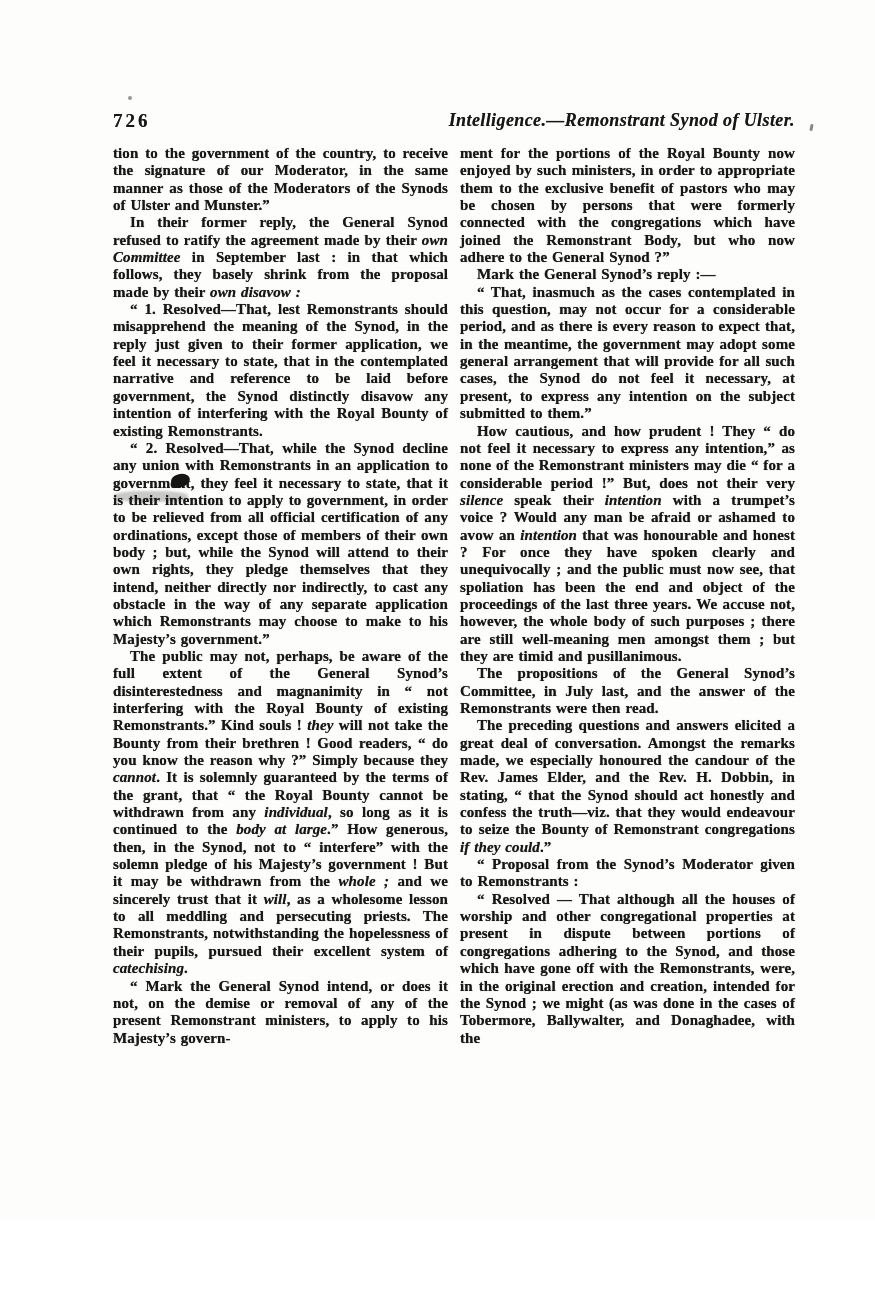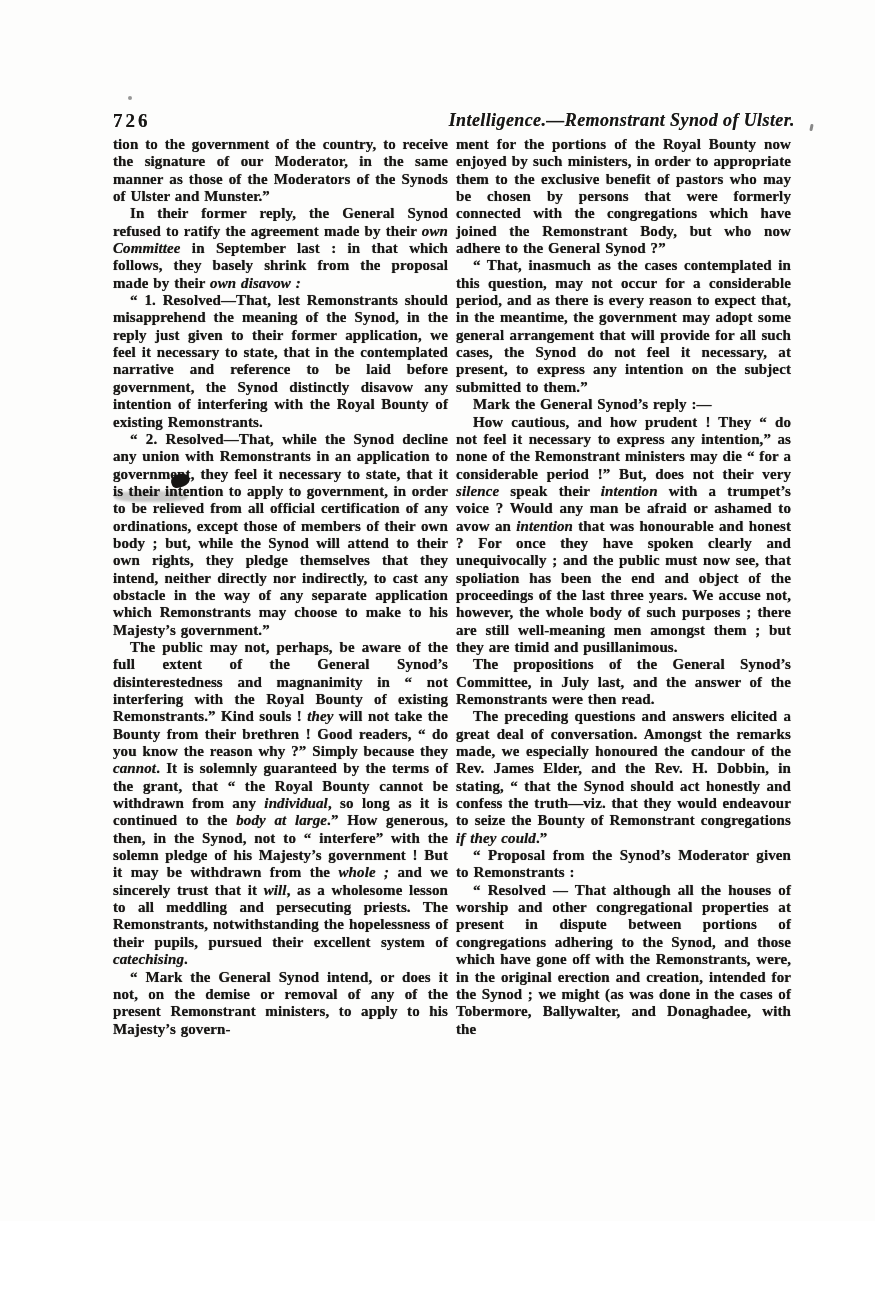--- a/index.html
+++ b/index.html
@@ -39,20 +39,22 @@
     font-weight: bold;
     font-style: italic;
     letter-spacing: 0.4px;
     padding-top: 2px;
     text-shadow: 0 0 0.6px rgba(20,20,20,0.65);
   }
 
   .columns {
     display: flex;
     gap: 8px;
+    margin-top: 9px;
+    justify-content: space-between;
   }
 
   .col {
     width: 335px;
     text-align: justify;
     font-size: 15px;
     line-height: 17.35px;
     font-weight: bold;
     letter-spacing: 0.1px;
     word-spacing: 1px;
@@ -121,22 +123,22 @@
       <div class="col">
           <p>tion to the government of the country, to receive the signature of our Moderator, in the same manner as those of the Moderators of the Synods of Ulster and Munster.”</p>
           <p class="indent">In their former reply, the General Synod refused to ratify the agreement made by their <i>own Committee</i> in September last : in that which follows, they basely shrink from the proposal made by their <i>own disavow :</i></p>
           <p class="indent">“ 1. Resolved—That, lest Remonstrants should misapprehend the meaning of the Synod, in the reply just given to their former application, we feel it necessary to state, that in the contemplated narrative and reference to be laid before government, the Synod distinctly disavow any intention of interfering with the Royal Bounty of existing Remonstrants.</p>
           <p class="indent">“ 2. Resolved—That, while the Synod decline any union with Remonstrants in an application to government, they feel it necessary to state, that it is their intention to apply to government, in order to be relieved from all official certification of any ordinations, except those of members of their own body ; but, while the Synod will attend to their own rights, they pledge themselves that they intend, neither directly nor indirectly, to cast any obstacle in the way of any separate application which Remonstrants may choose to make to his Majesty’s government.”</p>
           <p class="indent">The public may not, perhaps, be aware of the full extent of the General Synod’s disinterestedness and magnanimity in “ not interfering with the Royal Bounty of existing Remonstrants.” Kind souls ! <i>they</i> will not take the Bounty from their brethren !  Good readers, “ do you know the reason why ?”  Simply because they <i>cannot</i>.  It is solemnly guaranteed by the terms of the grant, that “ the Royal Bounty cannot be withdrawn from any <i>individual</i>, so long as it is continued to the <i>body at large</i>.”  How generous, then, in the Synod, not to “ interfere” with the solemn pledge of his Majesty’s government !  But it may be withdrawn from the <i>whole ;</i> and we sincerely trust that it <i>will</i>, as a wholesome lesson to all meddling and persecuting priests.  The Remonstrants, notwithstanding the hopelessness of their pupils, pursued their excellent system of <i>catechising</i>.</p>
           <p class="indent">“ Mark the General Synod intend, or does it not, on the demise or removal of any of the present Remonstrant ministers, to apply to his Majesty’s govern-</p>
         </div>
       <div class="col">
           <p>ment for the portions of the Royal Bounty now enjoyed by such ministers, in order to appropriate them to the exclusive benefit of pastors who may be chosen by persons that were formerly connected with the congregations which have joined the Remonstrant Body, but who now adhere to the General Synod ?”</p>
+          <p class="indent">Mark the General Synod’s reply :—</p>
           <p class="indent">“ That, inasmuch as the cases contemplated in this question, may not occur for a considerable period, and as there is every reason to expect that, in the meantime, the government may adopt some general arrangement that will provide for all such cases, the Synod do not feel it necessary, at present, to express any intention on the subject submitted to them.”</p>
-          <p class="indent">Mark the General Synod’s reply :—</p>
           <p class="indent">How cautious, and how prudent ! They “ do not feel it necessary to express any intention,” as none of the Remonstrant ministers may die “ for a considerable period !”  But, does not their very <i>silence</i> speak their <i>intention</i> with a trumpet’s voice ?  Would any man be afraid or ashamed to avow an <i>intention</i> that was honourable and honest ?  For once they have spoken clearly and unequivocally ; and the public must now see, that spoliation has been the end and object of the proceedings of the last three years.  We accuse not, however, the whole body of such purposes ; there are still well-meaning men amongst them ; but they are timid and pusillanimous.</p>
           <p class="indent">The propositions of the General Synod’s Committee, in July last, and the answer of the Remonstrants were then read.</p>
           <p class="indent">The preceding questions and answers elicited a great deal of conversation. Amongst the remarks made, we especially honoured the candour of the Rev. James Elder, and the Rev. H. Dobbin, in stating, “ that the Synod should act honestly and confess the truth—viz. that they would endeavour to seize the Bounty of Remonstrant congregations <i>if they could</i>.”</p>
           <p class="indent">“ Proposal from the Synod’s Moderator given to Remonstrants :</p>
           <p class="indent">“ Resolved — That although all the houses of worship and other congregational properties at present in dispute between portions of congregations adhering to the Synod, and those which have gone off with the Remonstrants, were, in the original erection and creation, intended for the Synod ;  we might (as was done in the cases of Tobermore, Ballywalter, and Donaghadee, with the</p>
         </div>
     </div>
 
   </div>
 

